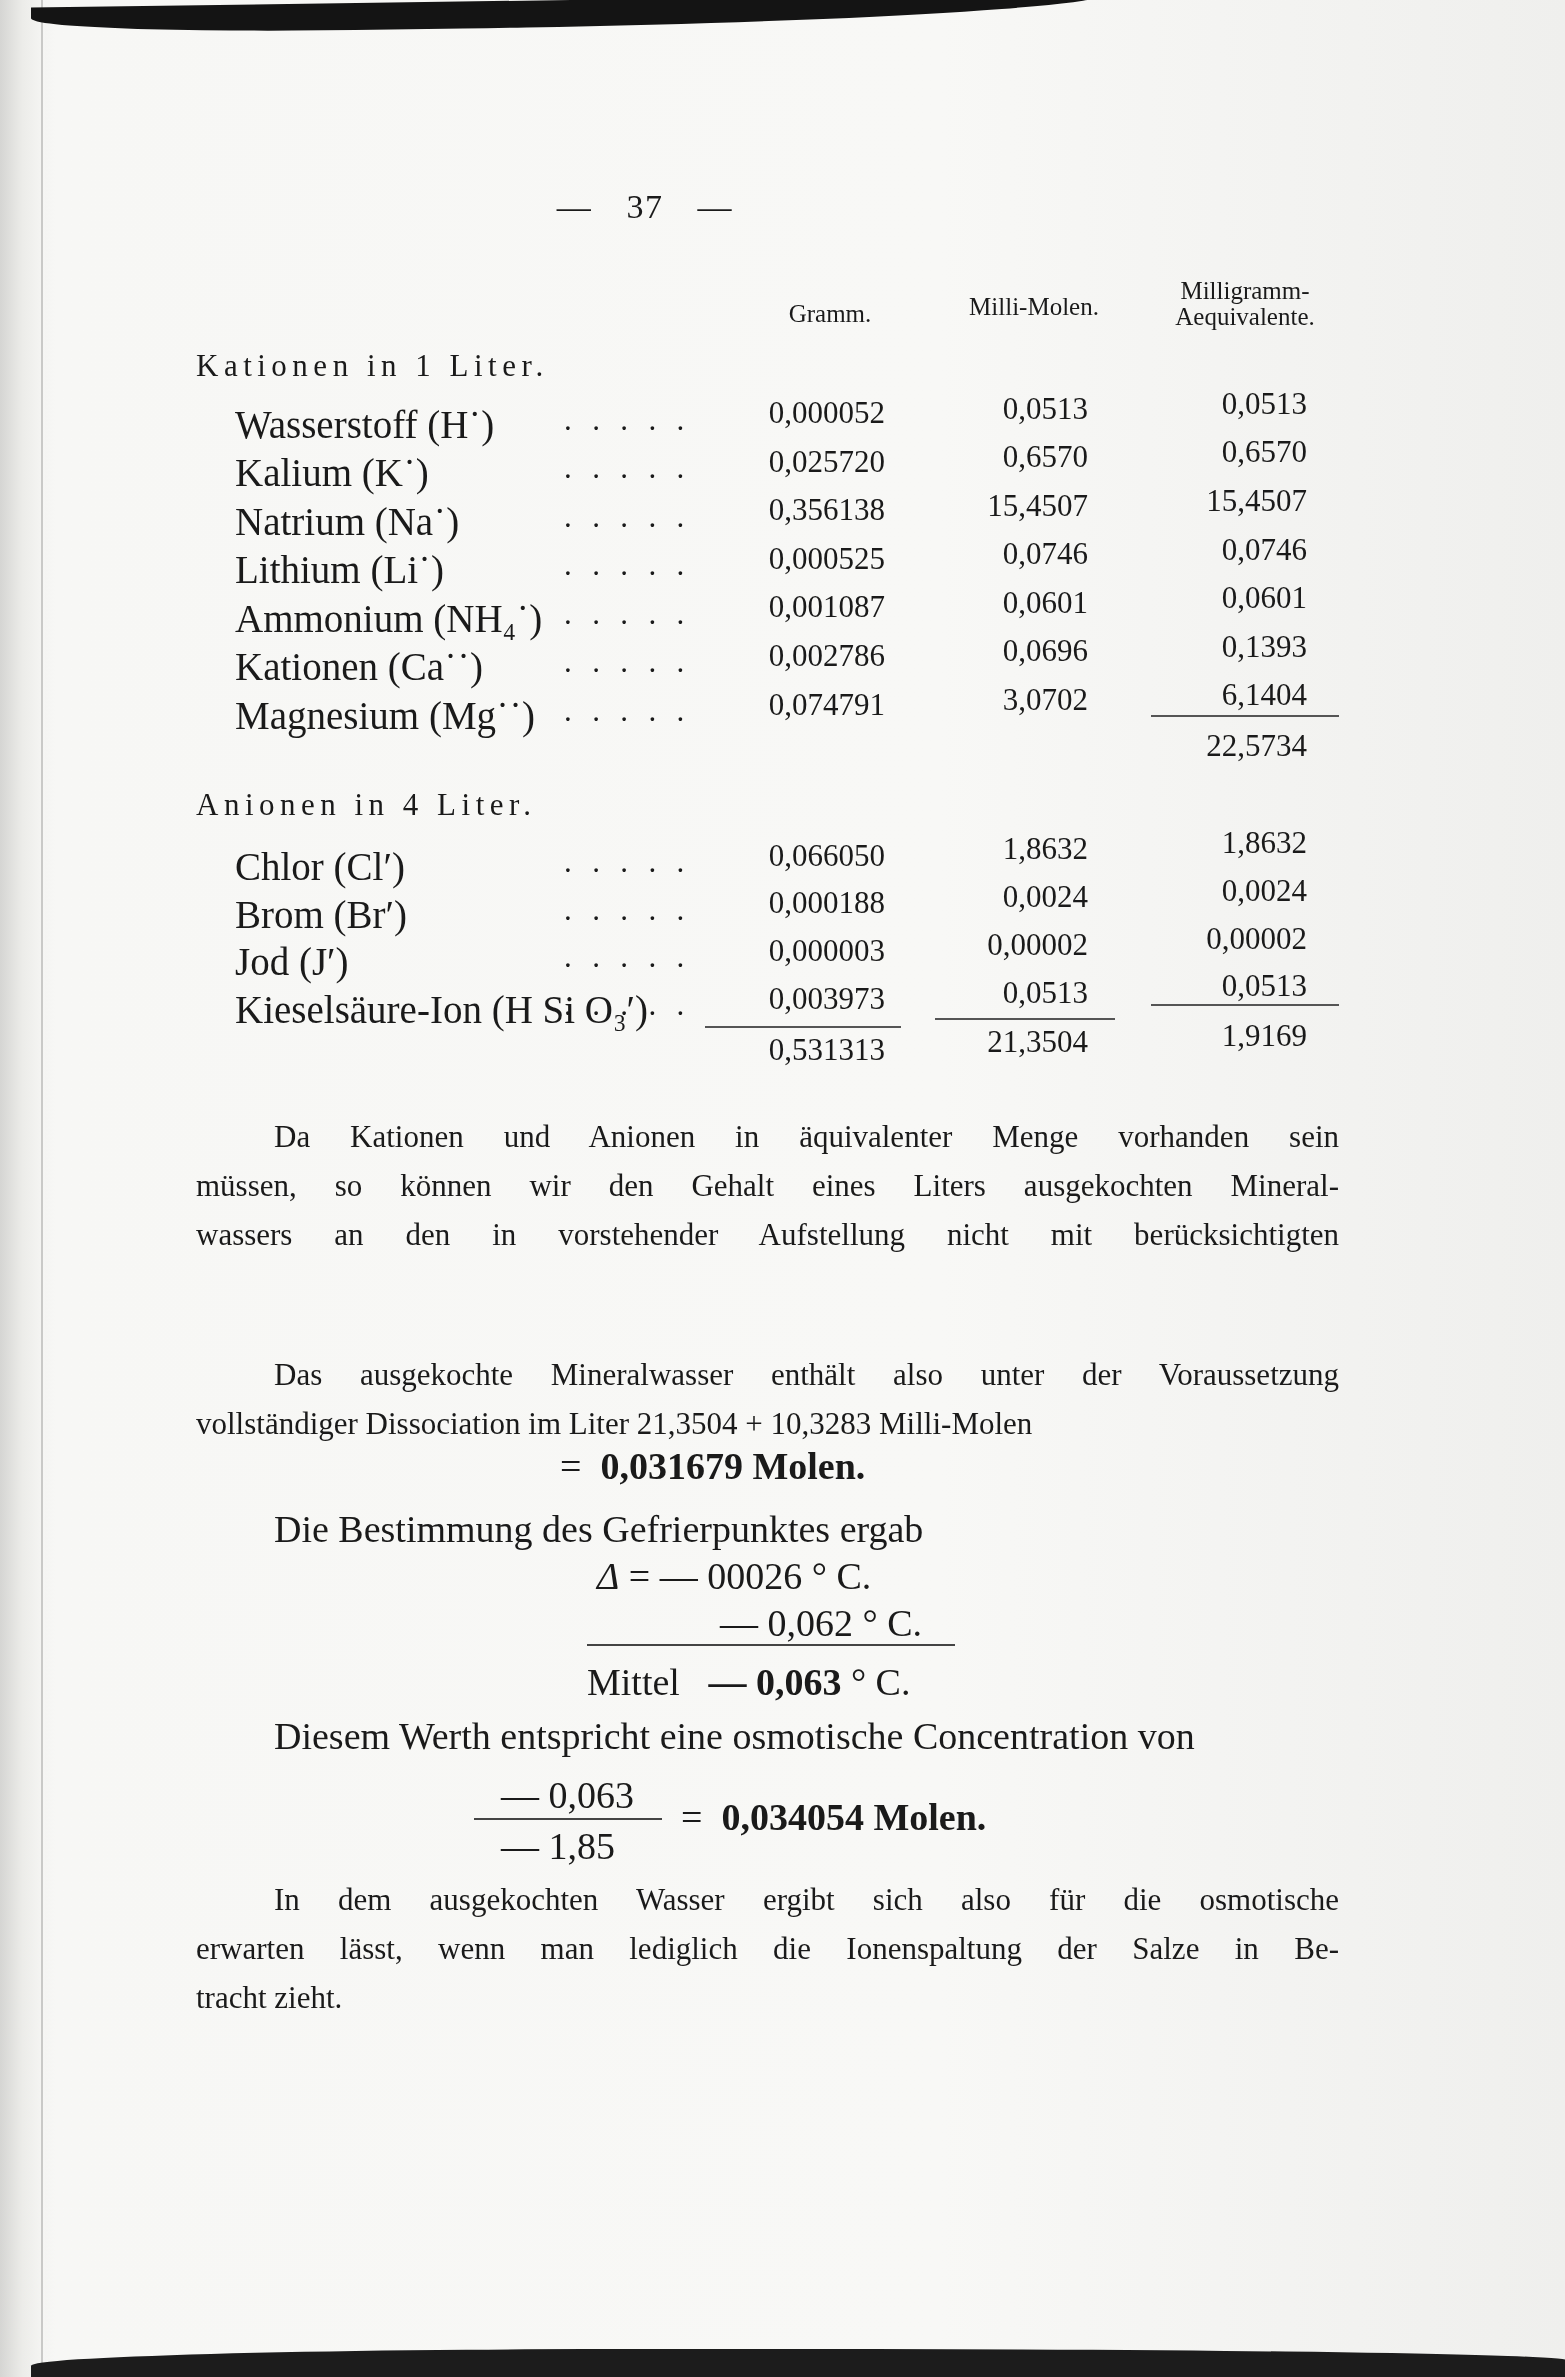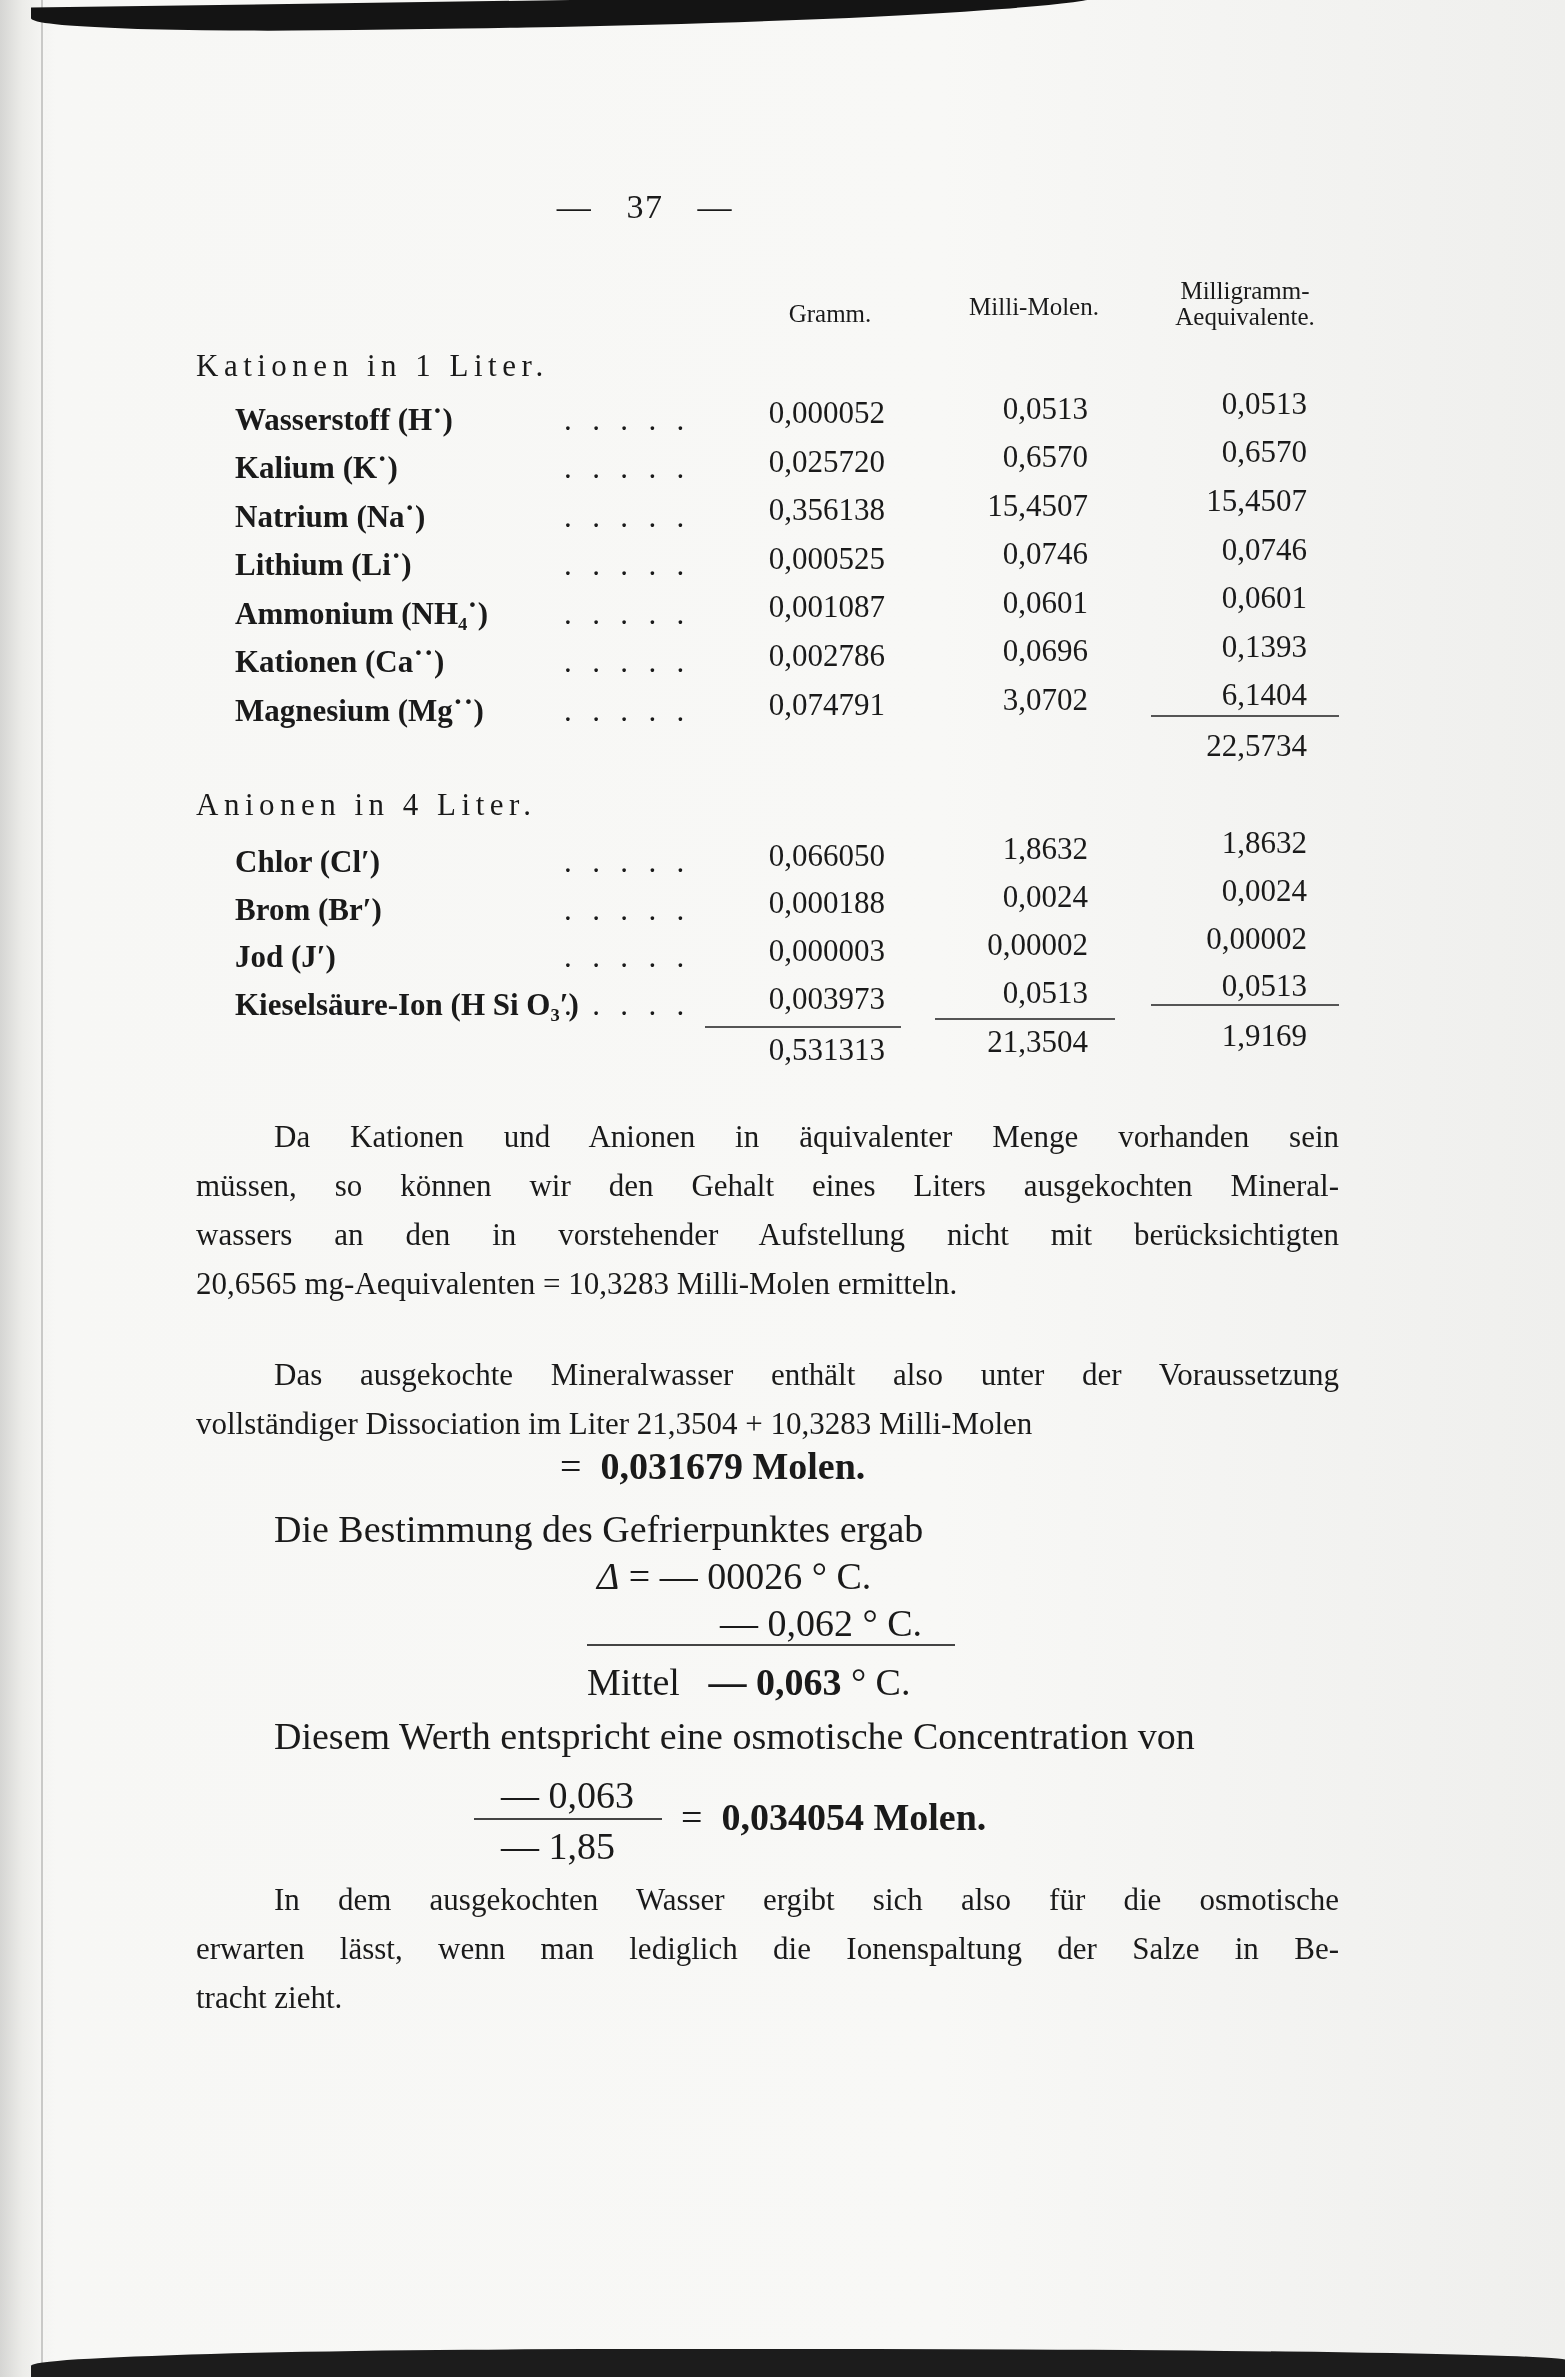--- a/index.html
+++ b/index.html
@@ -22,21 +22,21 @@
   .edge-left { position:absolute; left:0; top:0; bottom:0; width:45px;
     background:linear-gradient(90deg,#d5d5d3,#ecece9 50%,#f6f6f4); }
   .crease { position:absolute; left:41px; top:0; bottom:0; width:1.6px; background:#c9c9c7; }
 
   .abs { position:absolute; white-space:nowrap; }
   .pn { left:0; width:1290px; top:188px; text-align:center; font-size:34px; }
   .pn span { letter-spacing:1.6px; }
 
   .colhead { font-size:25px; text-align:center; line-height:1.05; }
   .section { font-size:31px; letter-spacing:5.5px; }
-  .row-name { font-size:31px;font-weight:bold; }
+  .row-name { font-size:39px; }
   .dots { font-size:31px; letter-spacing:20.4px; }
   .num { font-size:31px; text-align:right; width:188px; }
   .rule { position:absolute; height:1.6px; background:#555; }
 
   .para { position:absolute; left:196px; width:1143px; font-size:31px; line-height:49px; text-align:justify; }
   .para .ln { display:block; text-align:justify; text-align-last:justify; height:49px; }
   .para .ln.last { text-align-last:left; }
   .ind { text-indent:78px; }
   .bold { font-weight:bold; }
   .eq { font-size:38px; }
@@ -157,21 +157,20 @@
 <div class="rule" style="left:935px; top:1018px; width:180px;"></div>
 <div class="rule" style="left:1151px; top:1004px; width:188px;"></div>
 <div class="abs num" style="left:697px; top:1032px;">0,531313</div>
 <div class="abs num" style="left:900px; top:1024px;">21,3504</div>
 <div class="abs num" style="left:1119px; top:1018px;">1,9169</div>
 
 <div class="para" style="top:1112px;">
   <span class="ln ind">Da Kationen und Anionen in äquivalenter Menge vorhanden sein</span>
   <span class="ln">müssen, so können wir den Gehalt eines Liters ausgekochten Mineral-</span>
   <span class="ln">wassers an den in vorstehender Aufstellung nicht mit berücksichtigten</span>
-  <span class="ln last">20,6565 mg-Aequivalenten = 10,3283 Milli-Molen ermitteln.</span>
 </div>
 
 <div class="para" style="top:1350px;">
   <span class="ln ind">Das ausgekochte Mineralwasser enthält also unter der Voraussetzung</span>
   <span class="ln last">vollständiger Dissociation im Liter 21,3504 + 10,3283 Milli-Molen</span>
 </div>
 
 <div class="abs eq" style="left:560px; top:1444px;">
   <span>=</span>
   &nbsp;<span class="bold">0,031679 Molen.</span>

